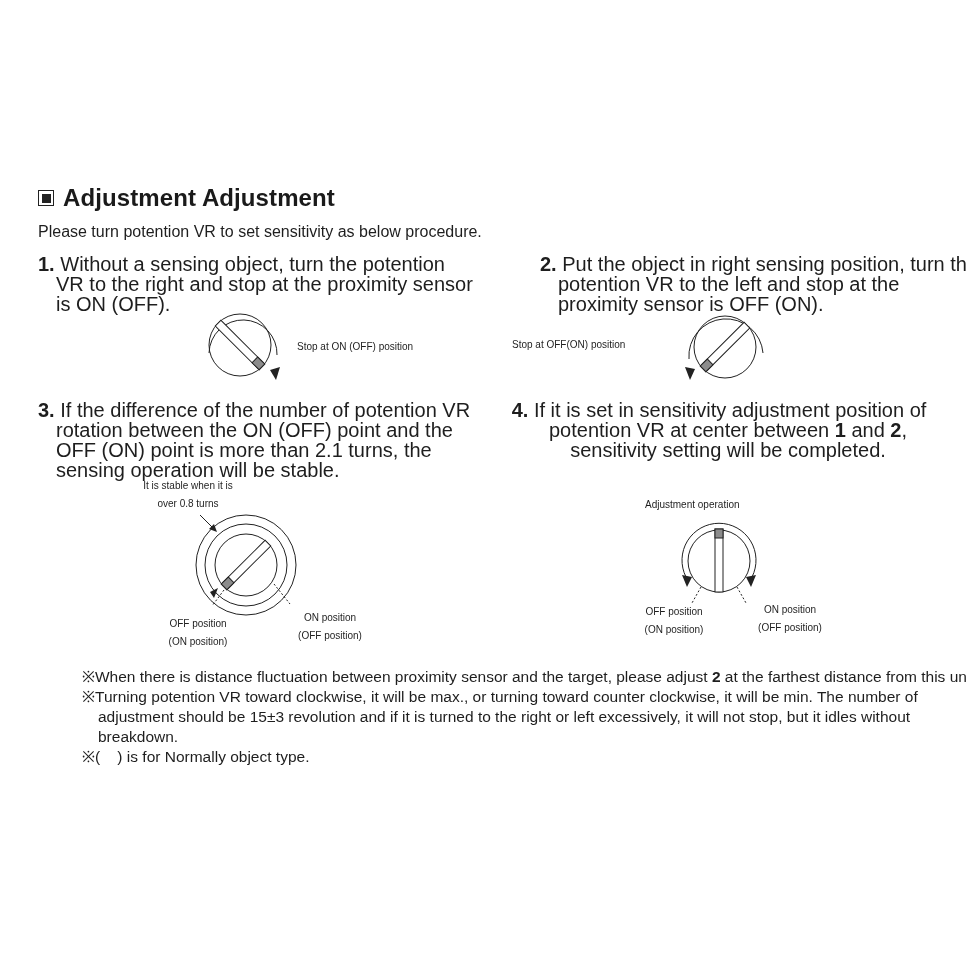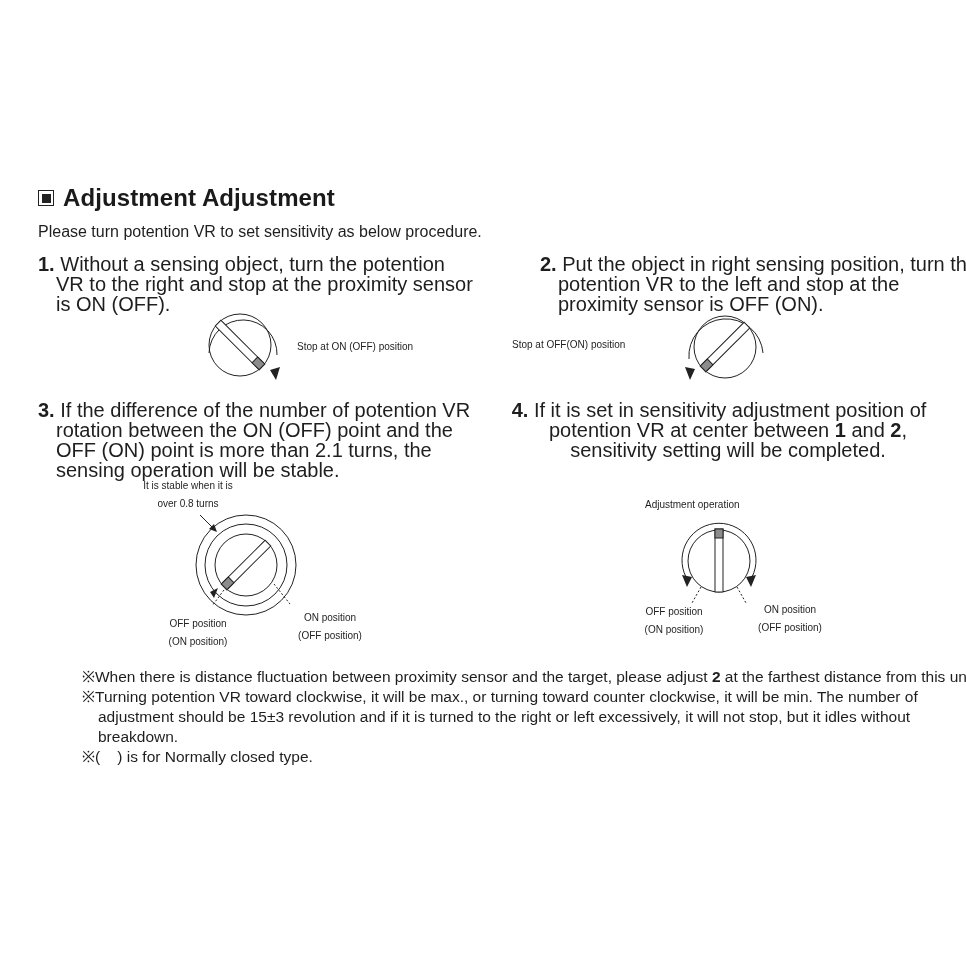--- a/index.html
+++ b/index.html
@@ -116,14 +116,14 @@
   <div>(ON position)</div>
 </div>
 <div class="abs lbl center" style="left:740px; top:601px; width:100px;">
   <div>ON position</div>
   <div>(OFF position)</div>
 </div>
 
 <div class="abs notes">
   <div class="note"><span>※</span><span>When there is distance fluctuation between proximity sensor and the target, please adjust </span><b>2</b><span> at the farthest distance from this unit.</span></div>
   <div class="note"><span>※</span><span>Turning potention VR toward clockwise, it will be max., or turning toward counter clockwise, it will be min. The number of adjustment should be 15±3 revolution and if it is turned to the right or left excessively, it will not stop, but it idles without breakdown.</span></div>
-  <div class="note" style="white-space:pre;"><span>※</span><span>(    ) is for Normally closed type.</span></div>
+  <div class="note" style="white-space:pre;"><span>※</span><span>(    ) is for Normally object type.</span></div>
 </div>
 
 </body></html>

